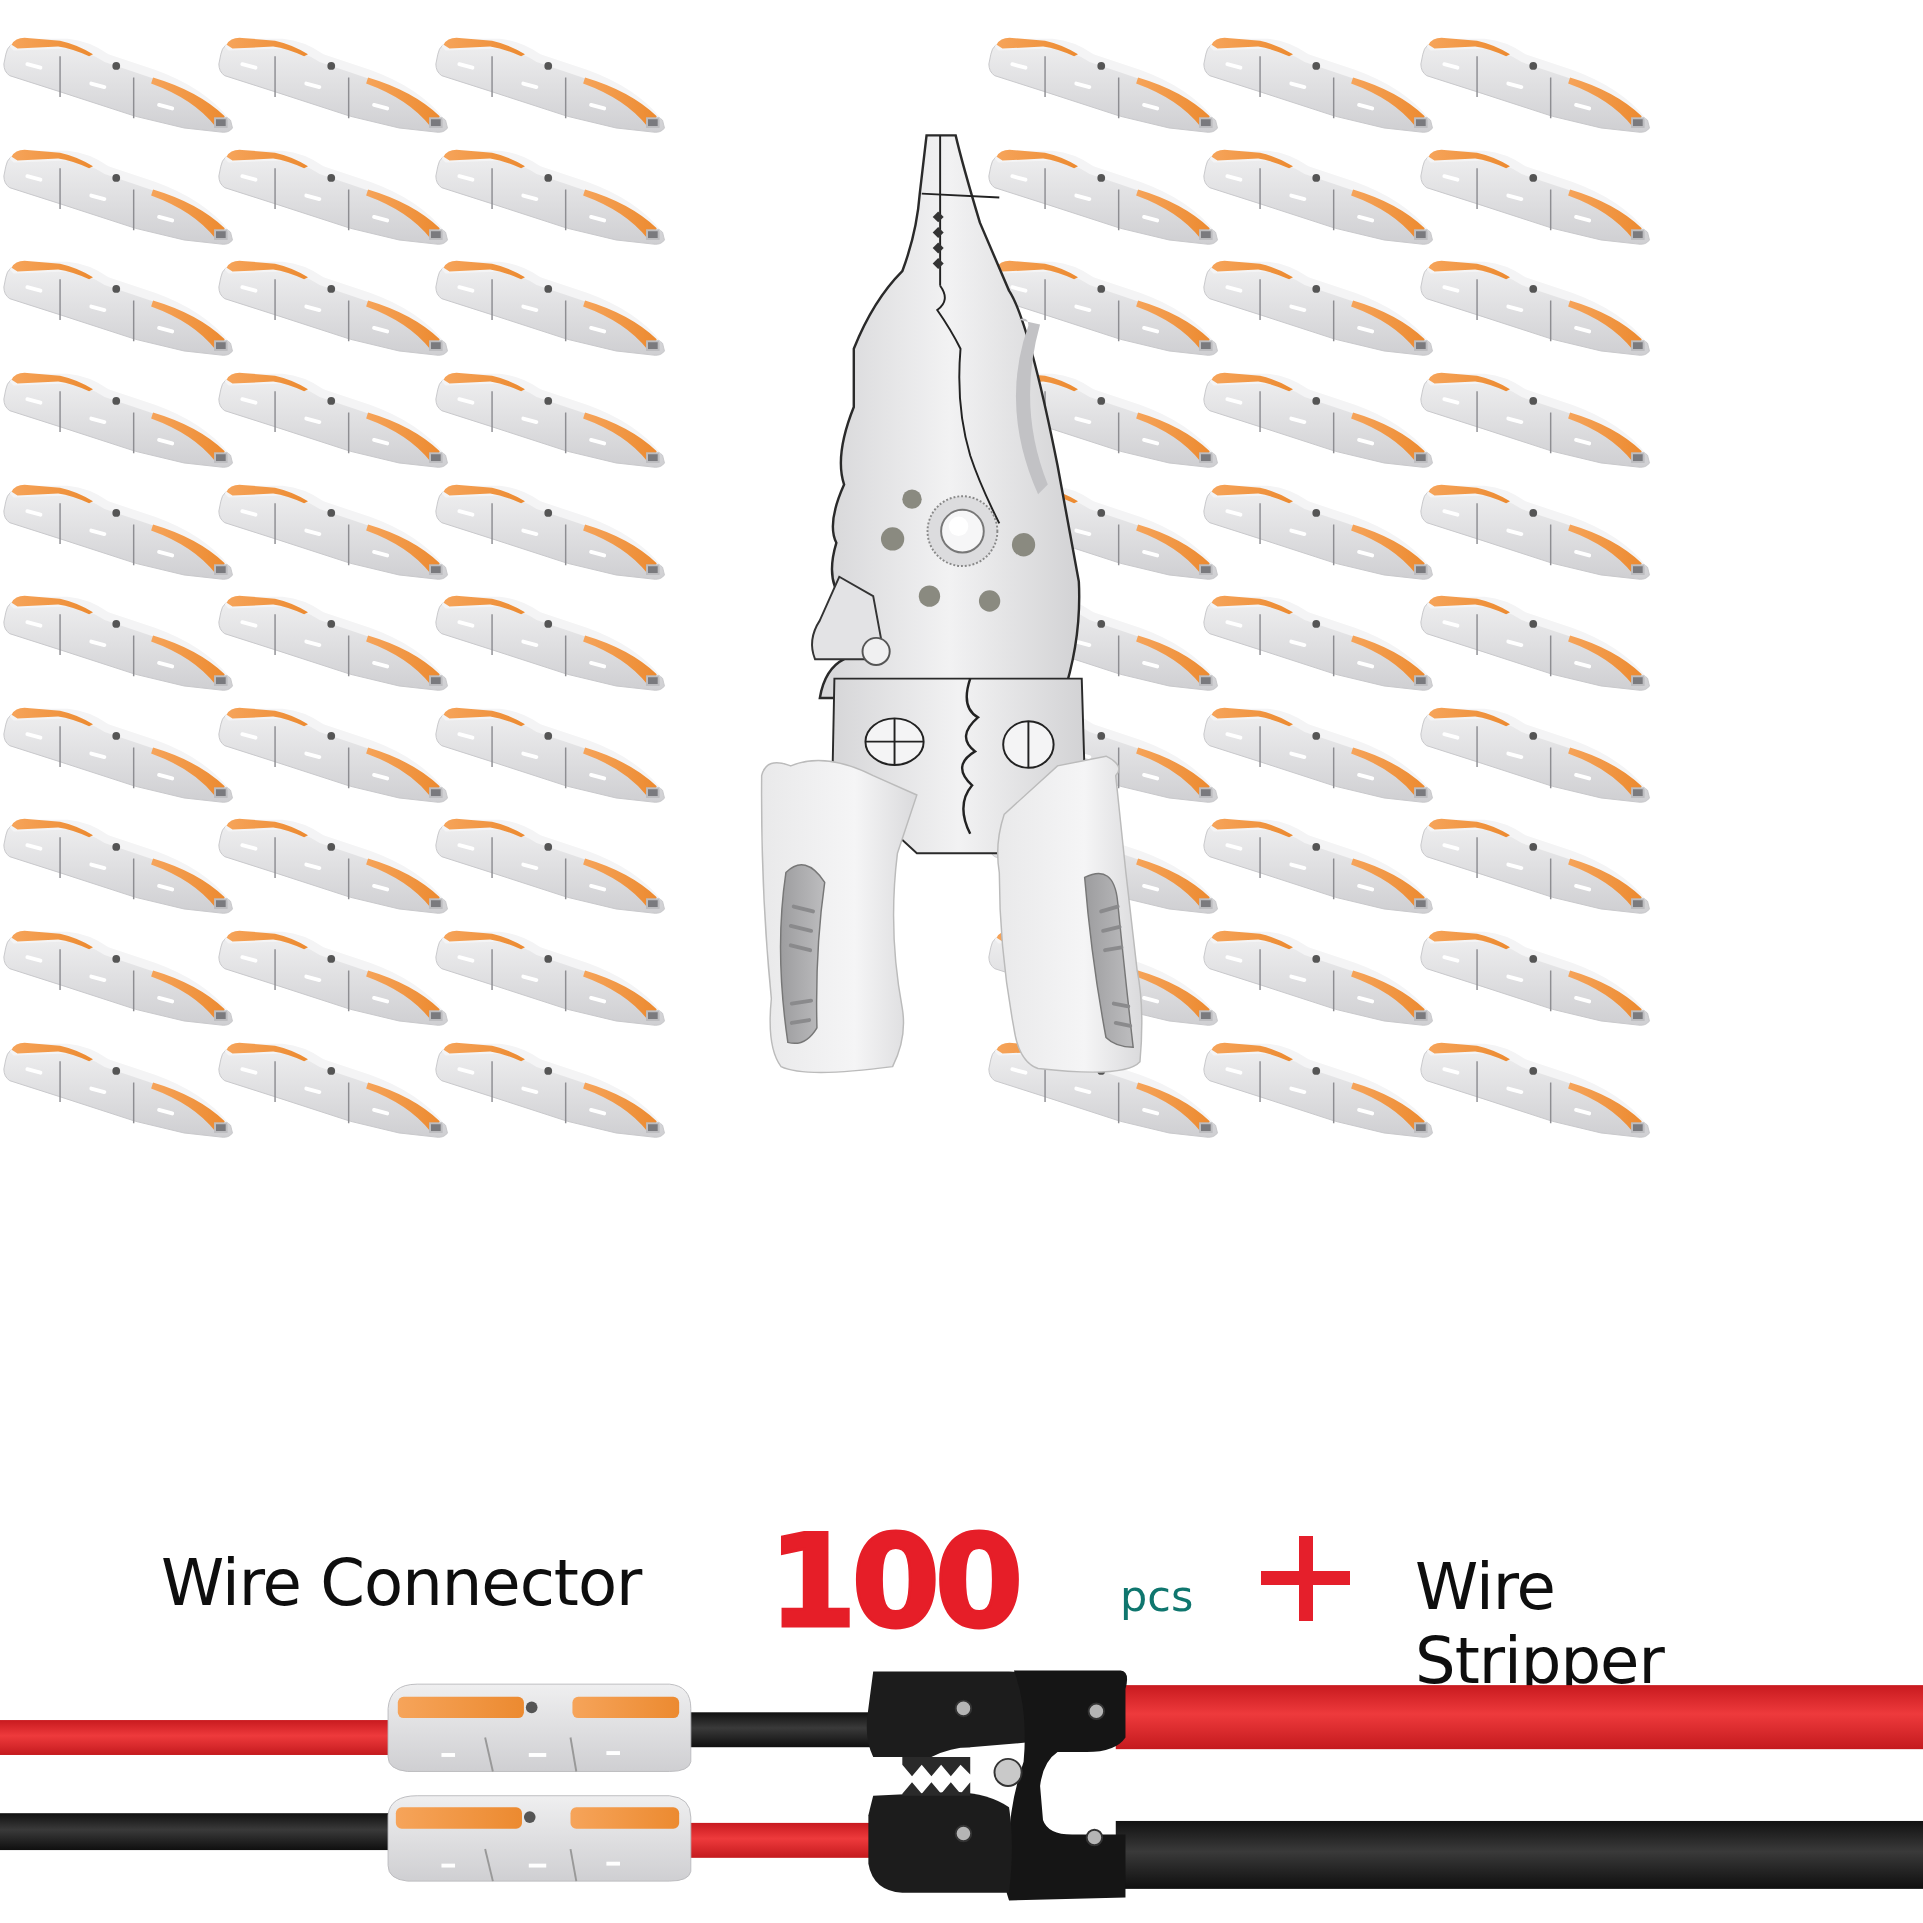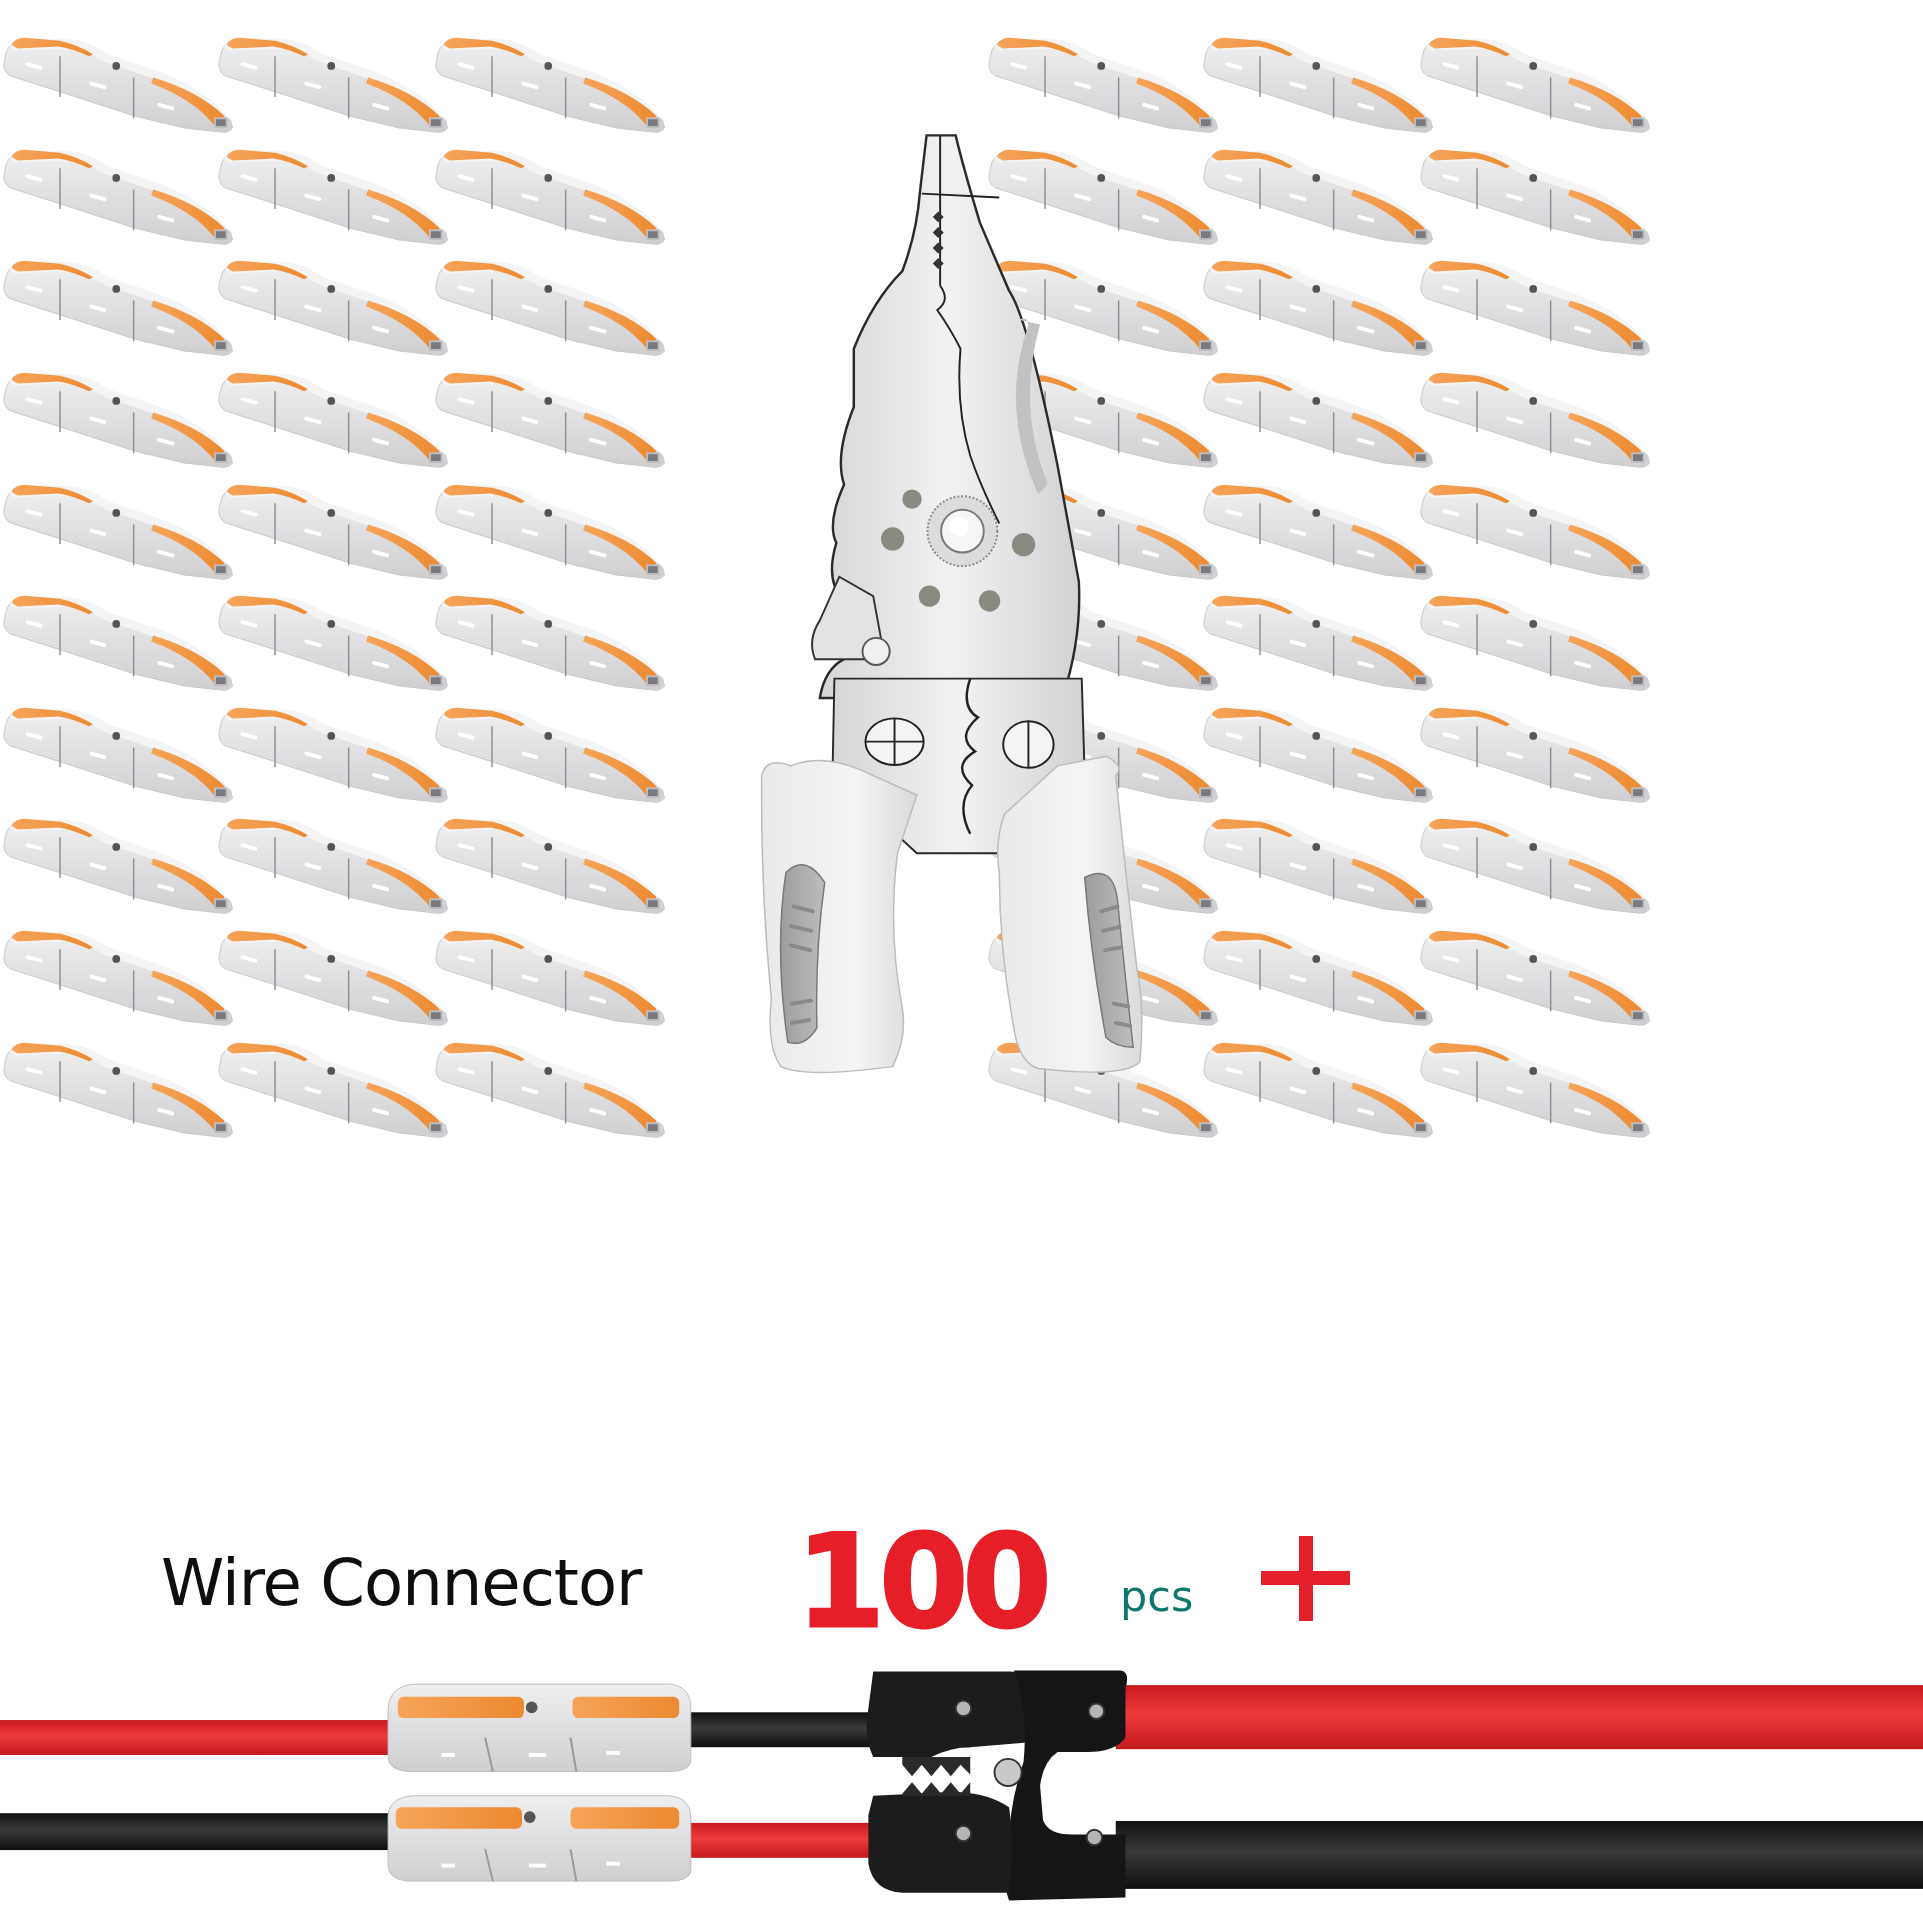--- a/index.html
+++ b/index.html
@@ -17,21 +17,21 @@
     .tool-wrap { position: absolute; left: 582px; top: 116px; width: 563px; height: 970px; }
     .banner {
       position: absolute; left: 0; top: 1509px; width: 1584px; height: 165px;
     }
     .banner .t1 {
       position: absolute; left: 161px; top: 37px;
       font-family: "DejaVu Sans", sans-serif; font-size: 64px; color: #0e0e0e;
       letter-spacing: -1px; font-weight: 400;
     }
     .banner .num {
-      position: absolute; left: 796px; top: 0px;
+      position: absolute; left: 768px; top: 0px;
       font-family: "DejaVu Sans", sans-serif; font-weight: 900; font-size: 128px;
       color: #e61e28; letter-spacing: -5.8px; line-height: 146px;
       -webkit-text-stroke: 2.9px #e61e28;
     }
     .banner .pcs {
       position: absolute; left: 1120px; top: 62px;
       font-family: "DejaVu Sans", sans-serif; font-size: 43px; color: #0f766e;
     }
     .banner .plus {
       position: absolute; left: 1261px; top: 25px; width: 89px; height: 89px;
@@ -351,20 +351,21 @@
       <line x1="1150" y1="1055" x2="1165" y2="1058"></line>
     </g>
   </svg>
 </div>
 
 <div class="banner">
   <span class="t1">Wire Connector</span>
   <span class="num">100</span>
   <span class="pcs">pcs</span>
   <span class="plus"></span>
+  <span class="t2">Wire Stripper</span>
 </div>
 
 <div class="bottom">
   <svg width="1923" height="274" viewBox="0 1700 1982 282">
 
     <rect x="0" y="1772" width="400" height="36" fill="url(#wireRed)"></rect>
     <rect x="700" y="1764" width="300" height="36" fill="url(#wireBlack)"></rect>
     <rect x="1150" y="1736" width="832" height="66" fill="url(#wireRed)"></rect>
 
     <rect x="0" y="1868" width="400" height="38" fill="url(#wireBlack)"></rect>

